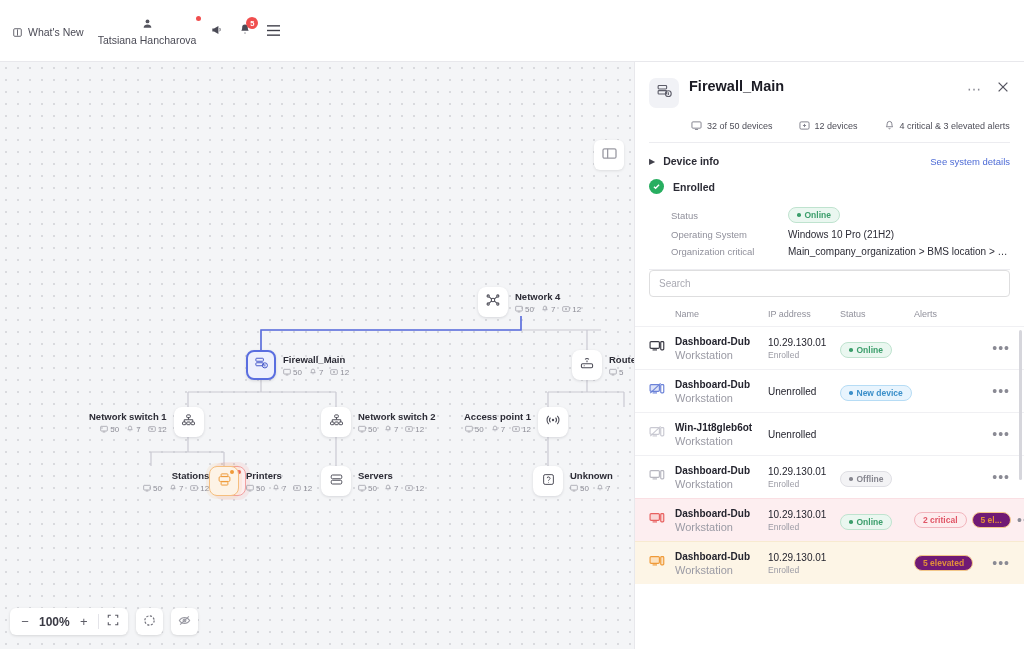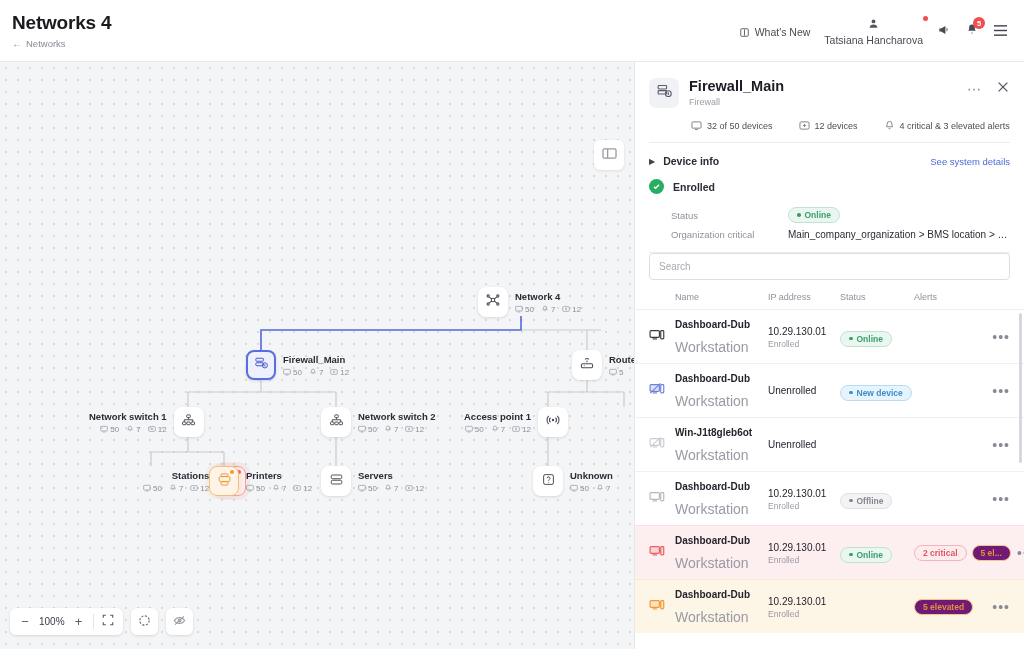--- a/index.html
+++ b/index.html
@@ -70,21 +70,21 @@
   .stat { display: flex; align-items: center; gap: 2px; font-size: 8px; color: #8d8d97; }
   .stat svg { display: block; }
 
   .zoombar { position: absolute; left: 10px; bottom: 14px; display: flex; align-items: center; gap: 8px; }
   .zoom-group {
     background: #fff; border-radius: 6px; box-shadow: 0 1px 3px rgba(0,0,0,.12);
     display: flex; align-items: center; height: 27px; padding: 0 4px;
   }
   .zoom-btn { width: 22px; height: 27px; display: flex; align-items: center; justify-content: center;
     color: #5c5c66; font-size: 13px; cursor: pointer; }
-  .zoom-val { font-size: 10px; font-weight: 400; color: #3a3a44; padding: 0 3px; min-width: 30px; text-align: center; }
+  .zoom-val { font-size: 12px; font-weight: 700; color: #3a3a44; padding: 0 3px; min-width: 30px; text-align: center; }
   .zoom-sep { width: 1px; height: 15px; background: #e4e4e9; margin: 0 3px; }
   .zoom-single {
     width: 27px; height: 27px; background: #fff; border-radius: 6px; box-shadow: 0 1px 3px rgba(0,0,0,.12);
     display: flex; align-items: center; justify-content: center; color: #6f6f79; cursor: pointer;
   }
 
   
   .panel { flex: 1 1 auto; background: #fff; border-left: 1px solid #e8e8ec; display: flex; flex-direction: column; min-width: 0; }
   .panel-head { padding: 16px 14px 0 14px; }
   .ph-row { display: flex; align-items: flex-start; gap: 10px; }
@@ -150,40 +150,33 @@
   .c-ip   { width: 72px; flex: 0 0 72px; }
   .c-stat { width: 74px; flex: 0 0 74px; }
   .c-alert{ flex: 1 1 auto; }
   .c-menu { width: 24px; flex: 0 0 24px; text-align: right; }
 
   .tbl-body { flex: 1 1 auto; overflow: hidden; position: relative; }
   .row { display: flex; align-items: center; padding: 8px 14px; border-top: 1px solid #f0f0f3; min-height: 43px; cursor: pointer; }
   .row.crit { background: #fdeef0; border-top-color: #fadfe3; }
   .row.elev { background: #fdf5e6; border-top-color: #f8ead0; }
   .cell-name .n1 { font-size: 10px; font-weight: 700; color: #24242e; line-height: 13px; }
-  .cell-name .n2 { font-size: 14px; color: #9a9aa4; margin-top: 8px; }
+  .cell-name .n2 { font-size: 11px; color: #9a9aa4; margin-top: 1px; }
   .cell-ip .i1 { font-size: 10px; color: #24242e; line-height: 13px; }
   .cell-ip .i2 { font-size: 8.5px; color: #9a9aa4; margin-top: 1px; }
   .alert-cell { display: flex; align-items: center; gap: 5px; }
 
   .scrollbar { position: absolute; right: 2px; top: 4px; width: 3px; height: 150px; background: #d6d6dc; border-radius: 2px; }
 </style>
 </head>
 <body>
 
 <div class="app">
 
   <div class="topbar">
-    <div class="title-wrap">
-      <div class="page-title">Networks 4</div>
-      <div class="breadcrumb">
-        <span class="arrow">←</span>
-        <span>Networks</span>
-      </div>
-    </div>
 
     <div class="topbar-right">
       <div class="tb-item">
         <span>
           <svg width="11" height="11" viewBox="0 0 16 16" fill="none" stroke="#55555f" stroke-width="1.3">
             <rect x="2.5" y="2.5" width="11" height="11" rx="1.5"></rect>
               <line x1="8" y1="3.5" x2="8" y2="12.5"></line>
           </svg>
         </span>
         <span>What's New</span>
@@ -709,21 +702,20 @@
               <svg width="17" height="17" viewBox="0 0 20 20" fill="none" stroke="#5c5c68" stroke-width="1.3">
                 <rect x="2.5" y="3" width="10" height="4" rx="1"></rect>
                   <rect x="2.5" y="9" width="10" height="4" rx="1"></rect>
                 <circle cx="14.5" cy="12.5" r="3.4"></circle>
                   <line x1="14.5" y1="11" x2="14.5" y2="14"></line>
               </svg>
             </span>
           </div>
           <div class="ph-titles">
             <div class="ph-title">Firewall_Main</div>
-            <div class="ph-sub">Firewall</div>
           </div>
           <div class="ph-actions">
             <div class="dots">⋯</div>
             <div class="close-x">
               <span>
                 <svg width="14" height="14" viewBox="0 0 16 16" stroke="#53535e" stroke-width="1.4">
                   <line x1="3" y1="3" x2="13" y2="13"></line>
                     <line x1="13" y1="3" x2="3" y2="13"></line>
                 </svg>
               </span>
@@ -779,20 +771,24 @@
       <div class="kv">
         <div class="kv-k">Status</div>
         <div class="kv-v">
           <span class="pill online">
             <span class="pdot"></span>
             <span>Online</span>
           </span>
         </div>
       </div>
       <div class="kv">
+        <div class="kv-k">Operating System</div>
+        <div class="kv-v">Windows 10 Pro (21H2)</div>
+      </div>
+      <div class="kv">
         <div class="kv-k">Organization critical</div>
         <div class="kv-v">Main_company_organization &gt; BMS location &gt; test agent...</div>
       </div>
 
       <div style="height:9px"></div>
       <div class="divider"></div>
 
 
       <div class="search-wrap">
         <input class="search-input" type="text" placeholder="Search" style="">

